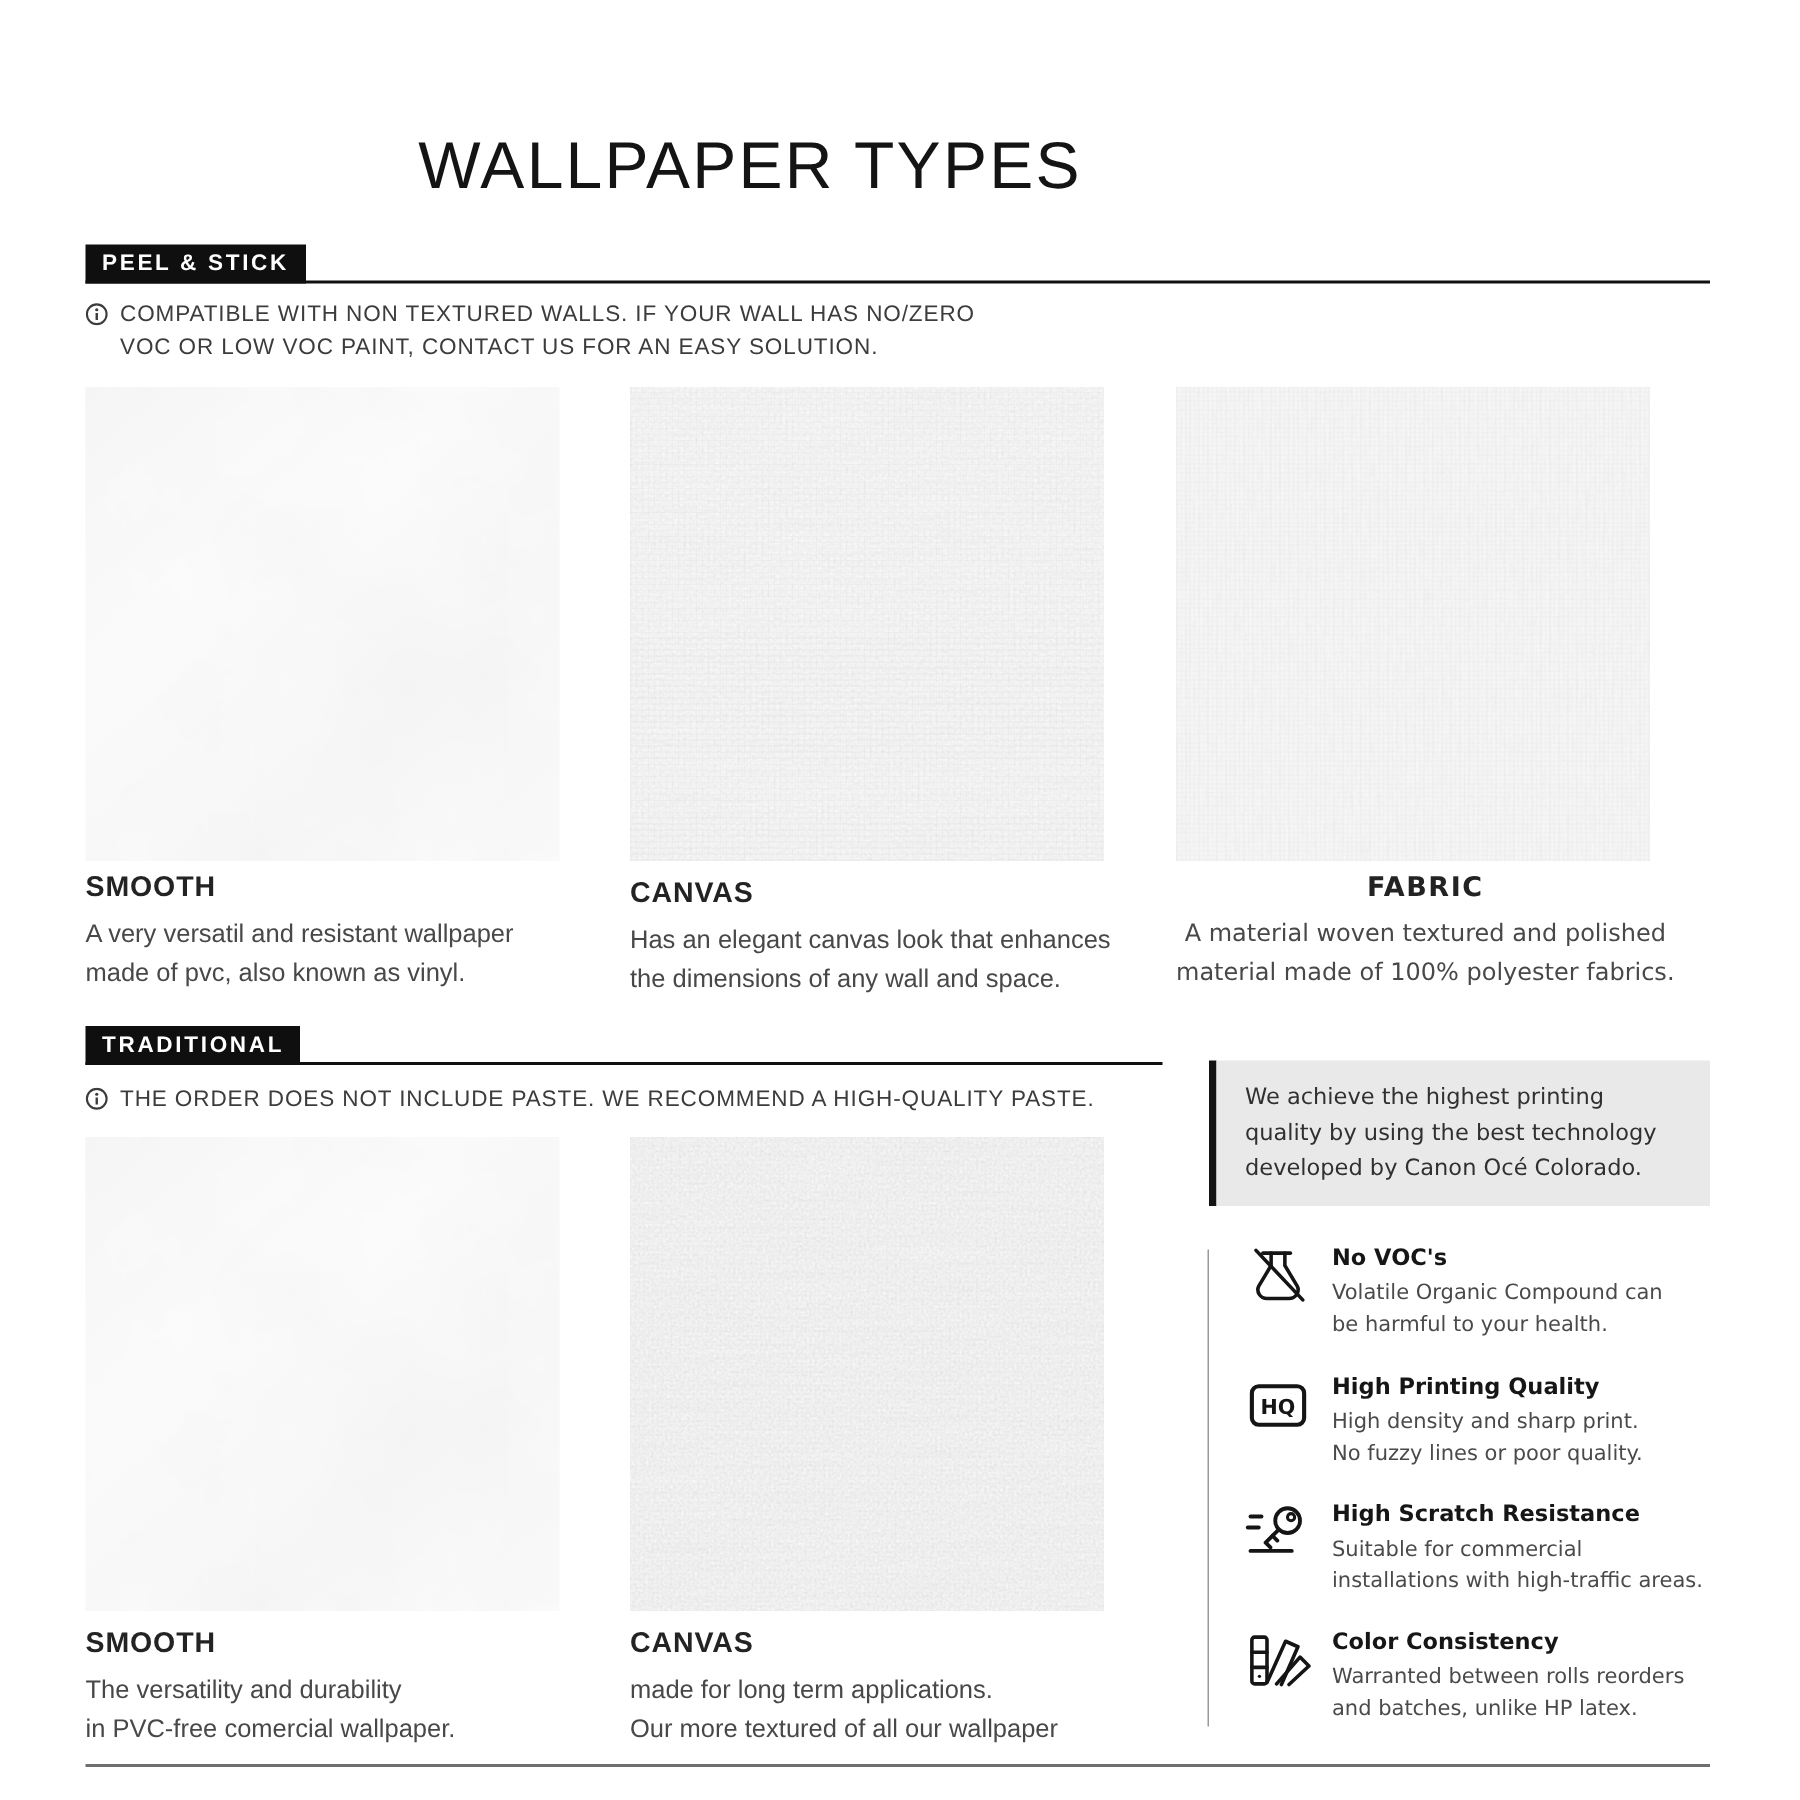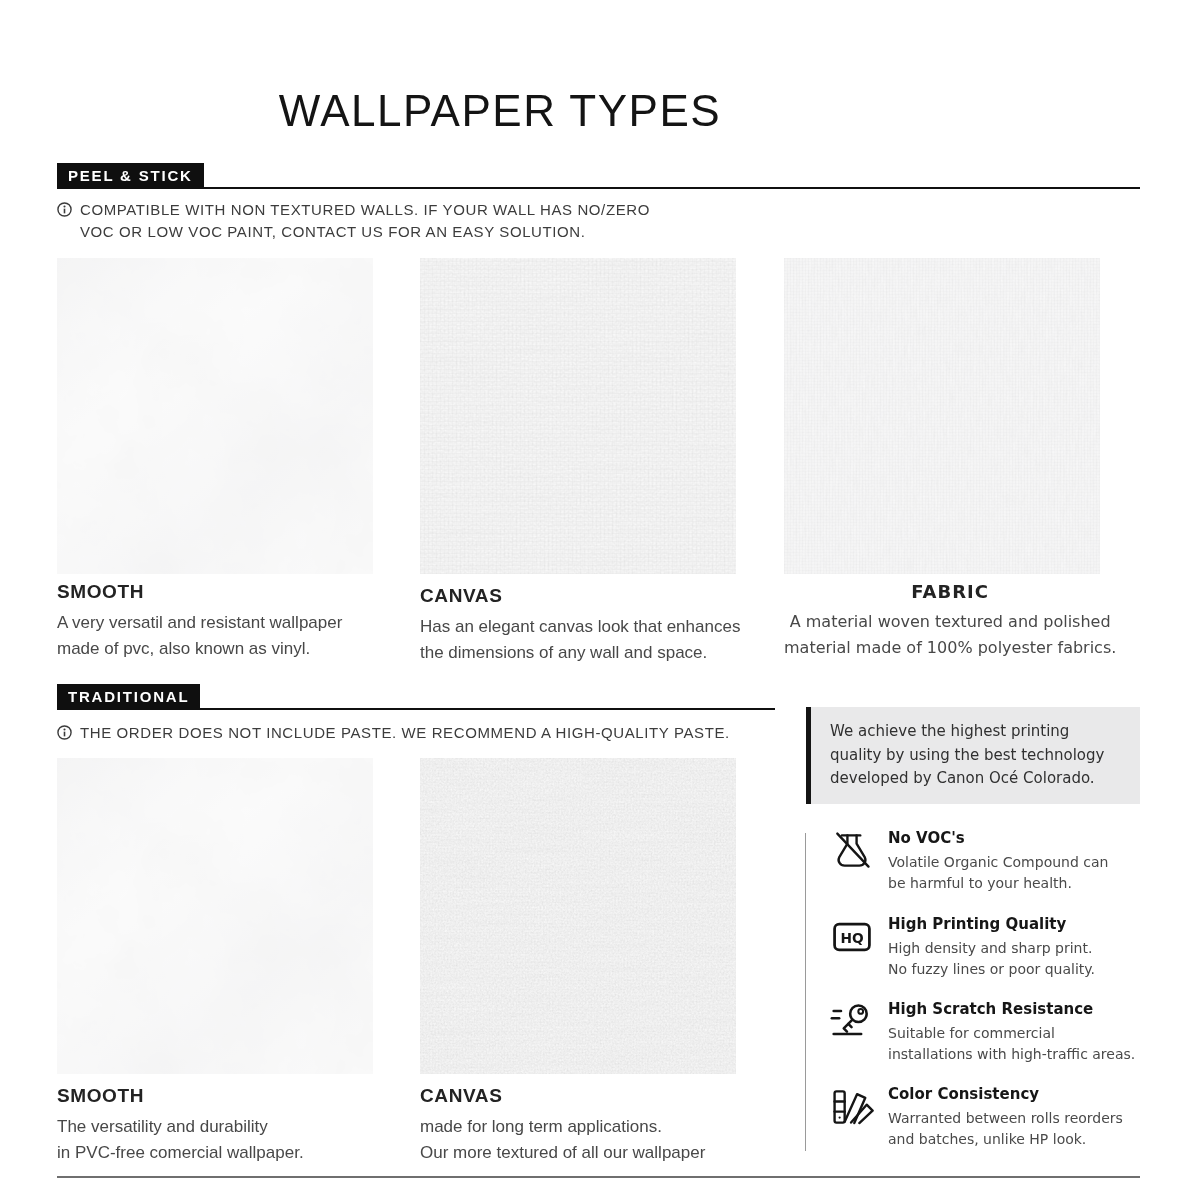--- a/index.html
+++ b/index.html
@@ -284,20 +284,20 @@
       <path d="M5 18 h11"></path>
       <path d="M5 29 h11"></path>
       <circle cx="10.5" cy="35.5" r="1.2" fill="#151515" stroke="none"></circle>
       <path d="M16 40 L29.5 10 l9 4 L26.5 41.5"></path>
       <path d="M23 41 L40 21.5 l6.5 6.5 L32 41.5"></path>
     </svg>
     <div class="f-text">
       <div class="f-title">Color Consistency</div>
       <div class="f-desc">
         <div>Warranted between rolls reorders</div>
-        <div>and batches, unlike HP look.</div>
+        <div>and batches, unlike HP latex.</div>
       </div>
     </div>
   </div>
 
   <div class="rule-bottom" style="left:57px;top:1140px;width:1083px;"></div>
 
 </div>
 
 </body></html>

